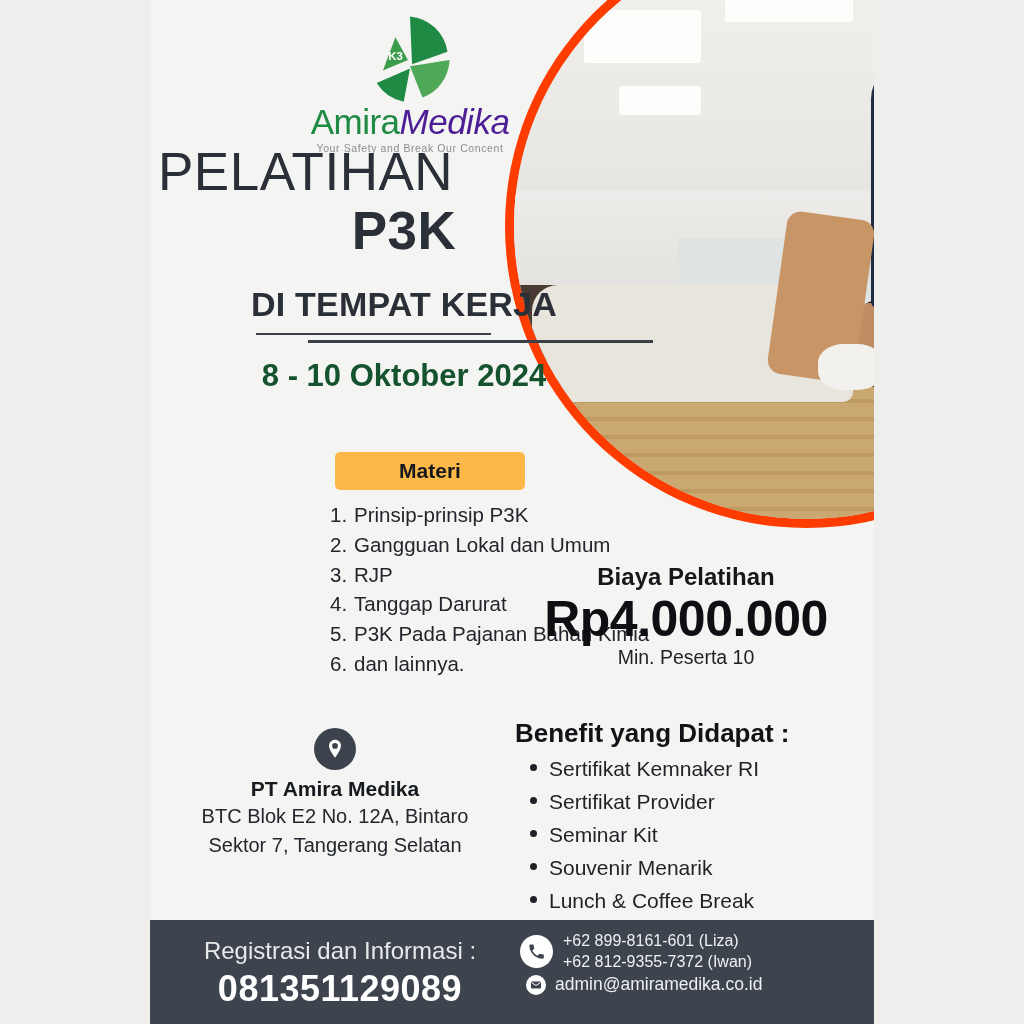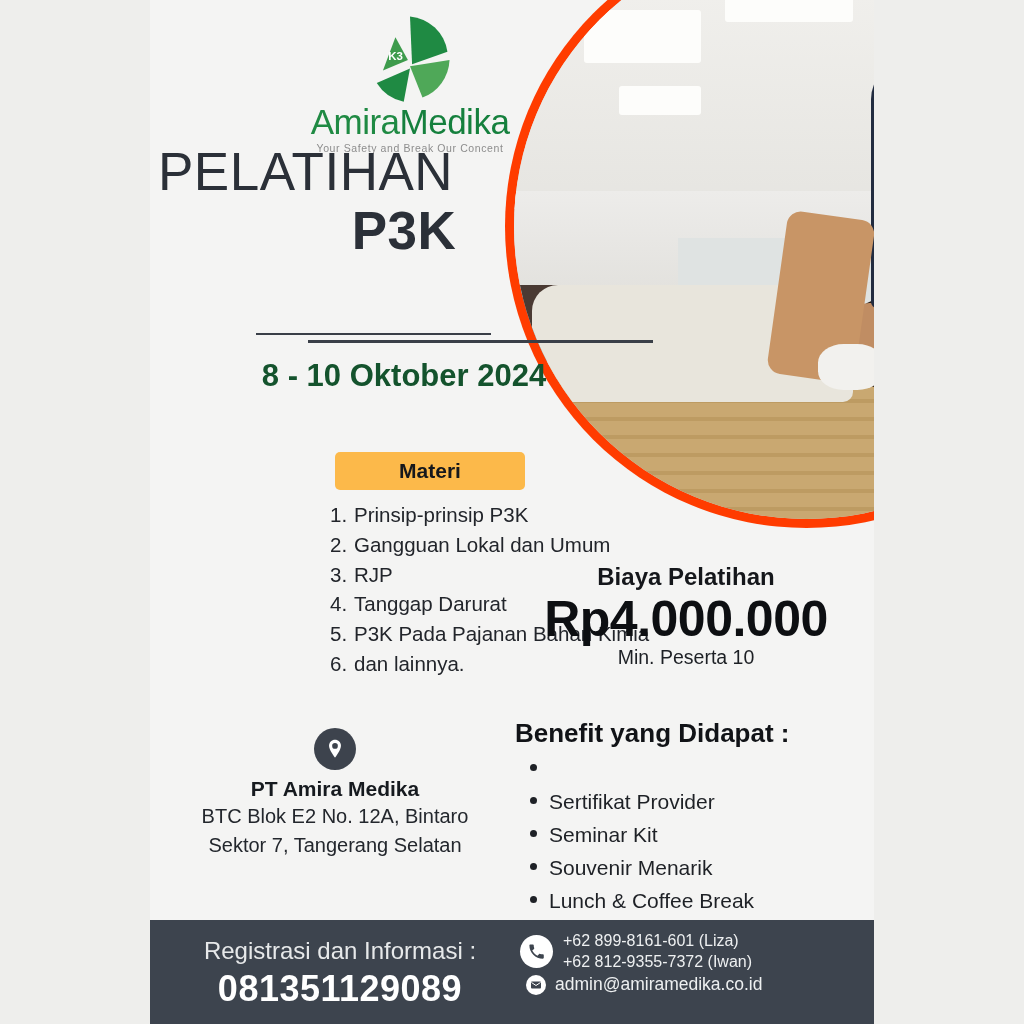--- a/index.html
+++ b/index.html
@@ -16,21 +16,21 @@
     width:724px; height:1024px;
     background:#f4f4f3;
     overflow:hidden;
   }
 
   
   .logo-block { position:absolute; left:0; top:6px; width:520px; text-align:center; }
   .logo-mark { width:104px; height:104px; margin:0 auto; display:block; }
   .logo-word { font-size:35px; font-weight:400; letter-spacing:-0.5px; line-height:1; margin-top:-6px; }
   .logo-word .amira { color:#1f8a43; }
-  .logo-word .medika { color:#15803d; }
+  .logo-word .medika { color:#4c1d95;font-style:italic; }
   .logo-tag { font-size:10.5px; color:#8d8d8d; letter-spacing:0.6px; margin-top:3px; }
 
   
   .title1 {
     position:absolute; left:8px; top:145px; width:508px;
     font-size:53px; font-weight:400;
     color:#2b3038; letter-spacing:0.5px; line-height:1.02;
   }
   .title2 {
     position:absolute; left:0; top:204px; width:508px;
@@ -181,20 +181,21 @@
         <text x="36" y="52" font-family="Liberation Sans, sans-serif" font-size="11" font-weight="700" fill="#ffffff" text-anchor="middle">K3</text>
       </svg>
       <div class="logo-word">
         <span class="amira">Amira</span><span class="medika">Medika</span>
       </div>
       <div class="logo-tag">Your Safety and Break Our Concent</div>
     </div>
 
     <div class="title1">PELATIHAN</div>
     <div class="title2">P3K</div>
+    <div class="subtitle">DI TEMPAT KERJA</div>
     <div class="rule-short"></div>
     <div class="rule-long"></div>
     <div class="daterange">8 - 10 Oktober 2024</div>
 
     <div class="materi-badge">
       <span>Materi</span>
     </div>
     <ul class="materi-list">
       <li><span class="num">1.</span><span>Prinsip-prinsip P3K</span></li>
       <li><span class="num">2.</span><span>Gangguan Lokal dan Umum</span></li>
@@ -205,21 +206,21 @@
     </ul>
 
     <div class="price-block">
       <div class="price-label">Biaya Pelatihan</div>
       <div class="price-value">Rp4.000.000</div>
       <div class="price-note">Min. Peserta 10</div>
     </div>
 
     <div class="benefit-title">Benefit yang Didapat :</div>
     <ul class="benefit-list">
-      <li><span class="dot"></span></li>
+      <li><span class="dot"></span><span>Sertifikat Kemnaker RI</span></li>
       <li><span class="dot"></span><span>Sertifikat Provider</span></li>
       <li><span class="dot"></span><span>Seminar Kit</span></li>
       <li><span class="dot"></span><span>Souvenir Menarik</span></li>
       <li><span class="dot"></span><span>Lunch &amp; Coffee Break</span></li>
     </ul>
 
     <div class="addr-block">
       <div class="pin-circle">
         <svg width="22" height="22" viewBox="0 0 24 24">
           <path d="M12 2C8.4 2 5.5 4.9 5.5 8.5c0 4.8 6.5 13 6.5 13s6.5-8.2 6.5-13C18.5 4.9 15.6 2 12 2z" fill="#ffffff"></path>

